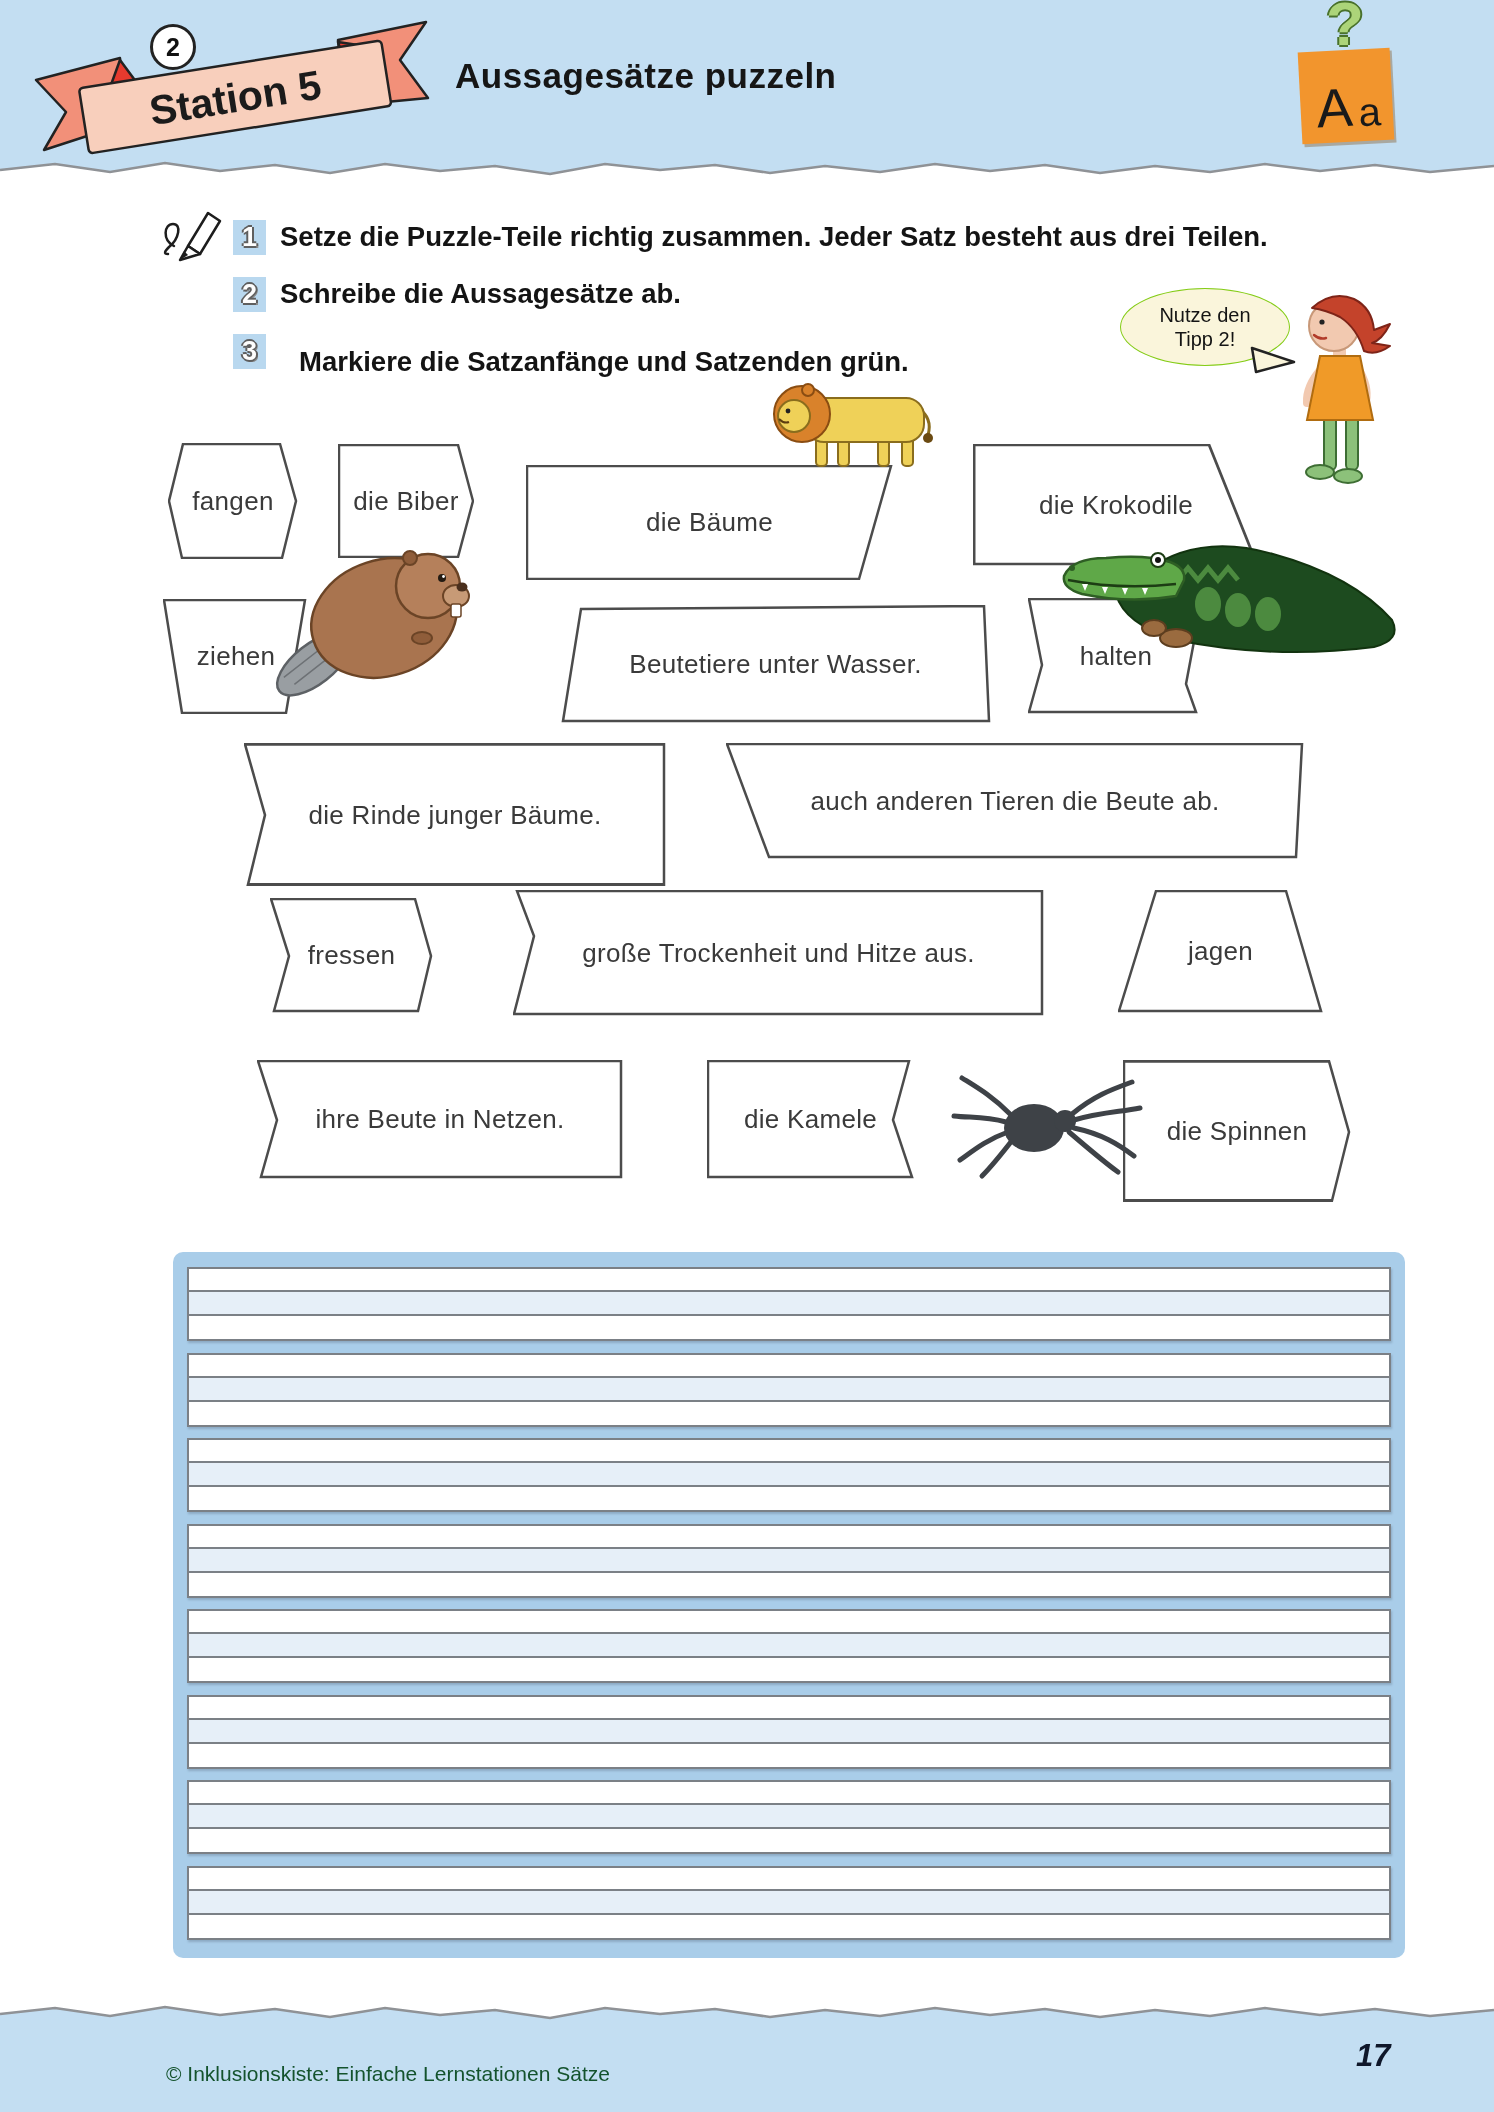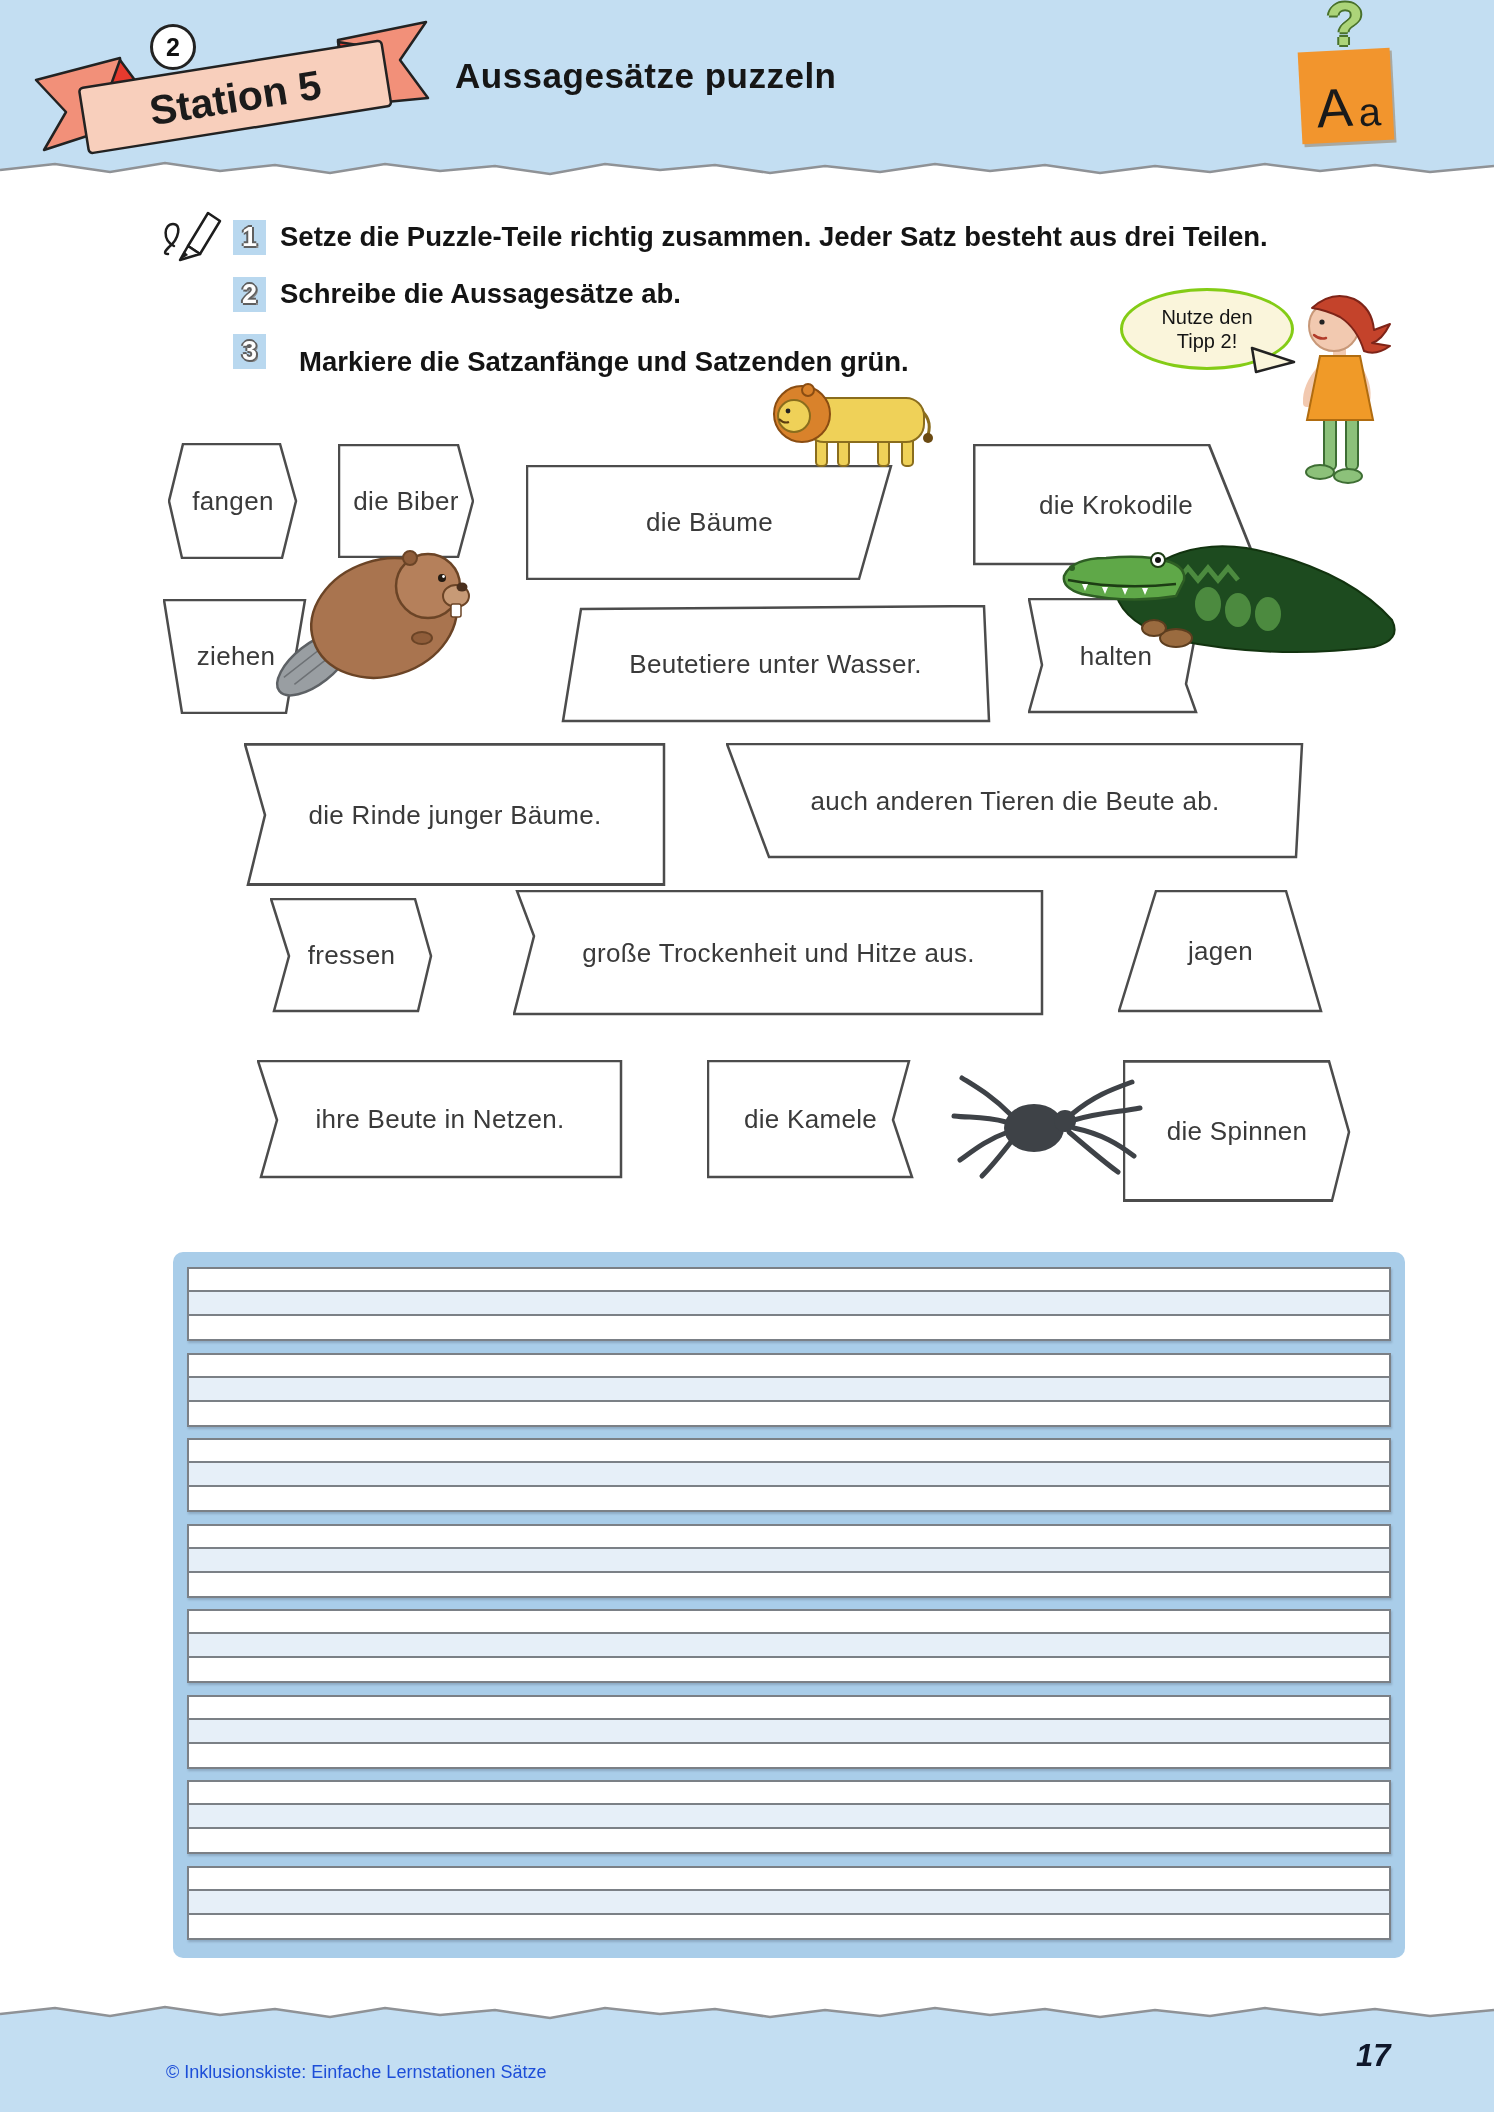--- a/index.html
+++ b/index.html
@@ -46,21 +46,21 @@
     font-size:27px;font-weight:bold;color:#fdfdfd;
     text-shadow:-2px 0 0 #5f5f5f,2px 0 0 #5f5f5f,0 -2px 0 #5f5f5f,0 2px 0 #5f5f5f,2px 2px 0 #8a8a8a;
   }
   .instr-text{
     font-size:27.5px;font-weight:bold;color:#141414;z-index:2;white-space:nowrap;
   }
   #pencil-icon{left:158px;top:204px;width:66px;height:60px;z-index:2;}
   
   #tip-bubble{
     left:1120px;top:288px;width:168px;height:76px;border-radius:50%;
-    background:#FAF5DB;border:3px solid #84cc16;z-index:3;
+    background:#FAF5DB;border:1px solid #84cc16;z-index:3;
     display:flex;flex-direction:column;align-items:center;justify-content:center;
     font-size:20px;color:#141414;line-height:24px;
   }
   #bubble-tail{left:1248px;top:346px;width:48px;height:28px;z-index:4;}
   
   .piece{position:absolute;z-index:2;}
   .piece svg{position:absolute;left:0;top:0;width:100%;height:100%;}
   .piece polygon{fill:#fff;stroke:#4c4c4c;stroke-width:2.5;stroke-linejoin:miter;}
   .plabel{
     position:absolute;inset:0;display:flex;align-items:center;justify-content:center;
@@ -77,21 +77,21 @@
     background:linear-gradient(to bottom,
       #ffffff 0px,#ffffff 21px,
       #7B8086 21px,#7B8086 23px,
       #E6EFF8 23px,#E6EFF8 45px,
       #7B8086 45px,#7B8086 47px,
       #ffffff 47px,#ffffff 70px);
     box-shadow:1px 2px 2px rgba(90,110,130,.35);
   }
   .write-row:last-child{margin-bottom:0;}
   
-  #footer-copyright{left:166px;top:2062px;font-size:18px;color:#1d4ed8;z-index:3;}
+  #footer-copyright{left:166px;top:2062px;font-size:21px;color:#14532d;z-index:3;}
   #page-number{left:1356px;top:2038px;font-size:31px;font-weight:bold;font-style:italic;color:#0f172a;z-index:3;}
 </style>
 </head>
 <body>
 
 <div class="abs" id="top-band"></div>
 <div class="abs" id="bottom-band"></div>
 
 <svg class="abs tear" id="tear-top" viewBox="0 0 1494 36" preserveAspectRatio="none">
   <polygon fill="#ffffff" points="0,22 55,16 110,24 165,15 220,23 275,17 330,25 385,16 440,23 495,18 550,26 605,16 660,22 715,17 770,25 825,18 880,24 935,16 990,23 1045,17 1100,25 1155,18 1210,24 1265,16 1320,23 1375,17 1430,24 1494,18 1494,36 0,36"></polygon>

